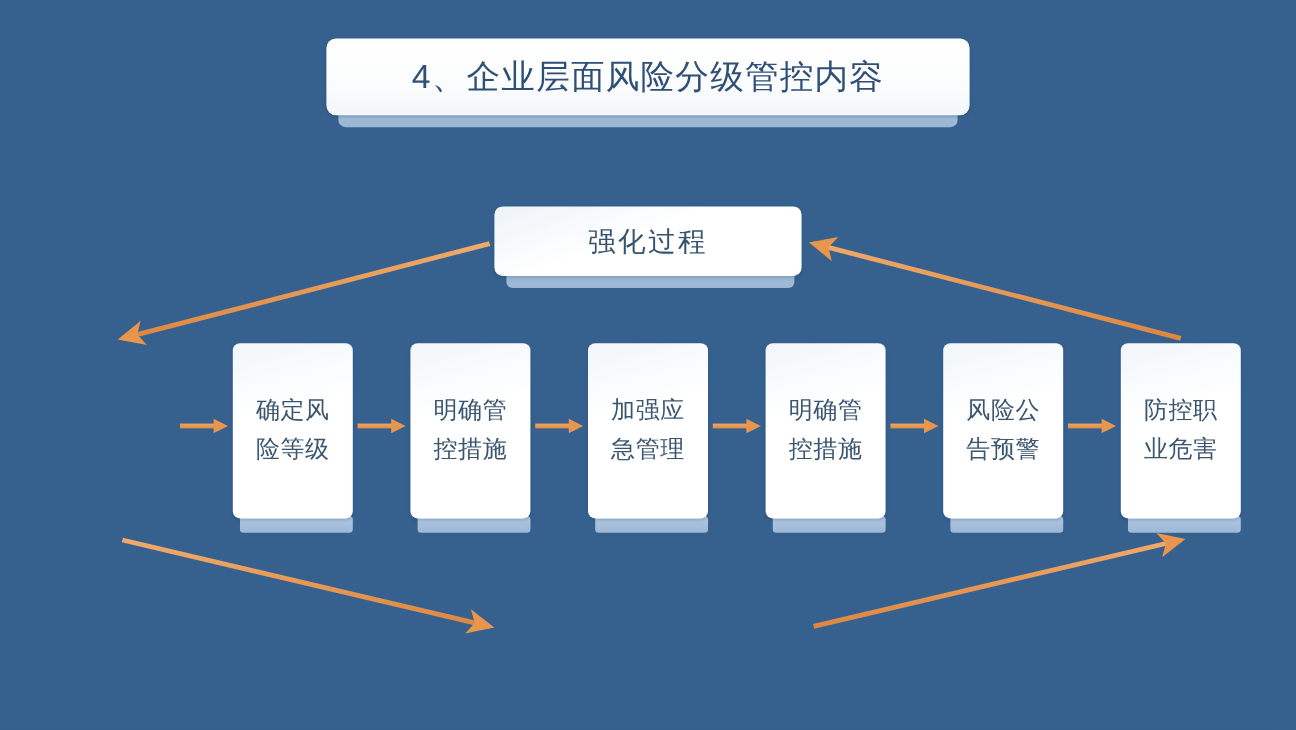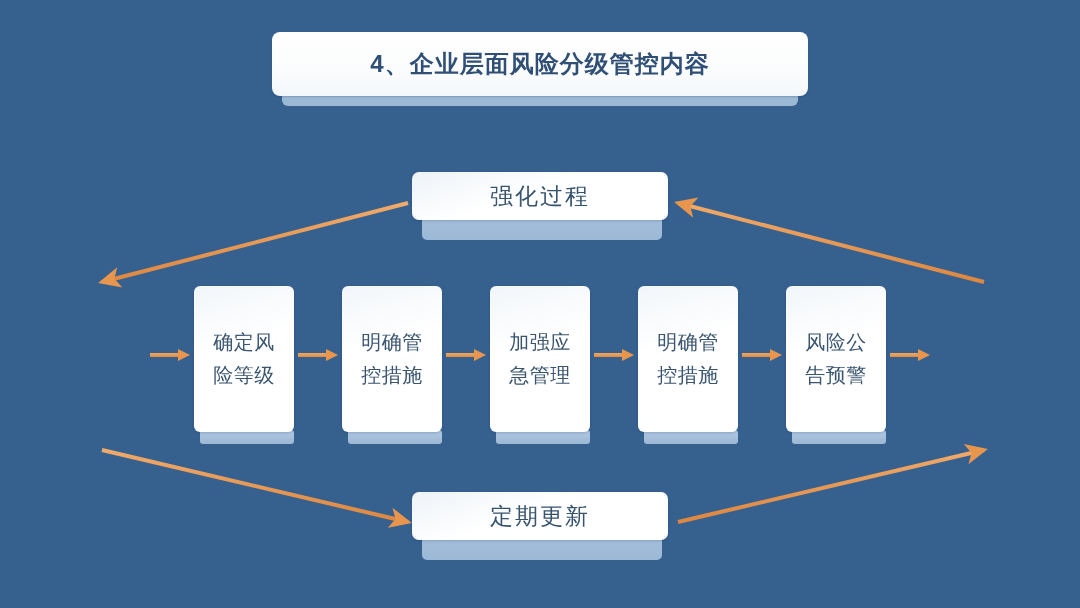--- a/index.html
+++ b/index.html
@@ -45,22 +45,22 @@
     width: 536px;
     height: 64px;
     background: linear-gradient(180deg, #ffffff 0%, #fbfcfd 60%, #f3f7fa 100%);
     border-radius: 8px;
     display: flex;
     align-items: center;
     justify-content: center;
     box-shadow: 0 1px 2px rgba(20,50,90,0.25);
   }
   .title-text {
-    font-size: 24px;
-    font-weight: bold;
+    font-size: 28px;
+    font-weight: normal;
     color: #2f4f76;
     letter-spacing: 1px;
     line-height: 1;
     white-space: nowrap;
   }
 
   
   .wide-wrap {
     position: absolute;
     width: 256px;
@@ -73,21 +73,21 @@
     width: 240px;
     height: 56px;
     background: linear-gradient(180deg, #b4cae2 0%, #9cb8d6 100%);
     border-radius: 5px;
   }
   .wide-box {
     position: absolute;
     left: 0;
     top: 0;
     width: 256px;
-    height: 48px;
+    height: 58px;
     background: linear-gradient(160deg, #eef3f8 0%, #ffffff 45%, #ffffff 100%);
     border-radius: 7px;
     display: flex;
     align-items: center;
     justify-content: center;
     box-shadow: 0 1px 3px rgba(20,50,90,0.22);
   }
   .wide-text {
     font-size: 23px;
     color: #37546f;
@@ -239,20 +239,26 @@
     </div>
   </div>
 
   <div class="step-wrap" style="left:786px;">
     <div class="step-shadow"></div>
     <div class="step-box">
       <span class="step-text">风险公告预警</span>
     </div>
   </div>
 
+  <div class="step-wrap" style="left:934px;">
+    <div class="step-shadow"></div>
+    <div class="step-box">
+      <span class="step-text">防控职业危害</span>
+    </div>
+  </div>
 
   <div class="h-arrow" style="left:150px;">
     <div class="shaft"></div>
     <div class="head"></div>
   </div>
   <div class="h-arrow" style="left:298px;">
     <div class="shaft"></div>
     <div class="head"></div>
   </div>
   <div class="h-arrow" style="left:446px;">
@@ -265,20 +271,14 @@
   </div>
   <div class="h-arrow" style="left:742px;">
     <div class="shaft"></div>
     <div class="head"></div>
   </div>
   <div class="h-arrow" style="left:890px;">
     <div class="shaft"></div>
     <div class="head"></div>
   </div>
 
-  <div class="wide-wrap" style="left:412px; top:492px;">
-    <div class="wide-shadow"></div>
-    <div class="wide-box">
-      <span class="wide-text">定期更新</span>
-    </div>
-  </div>
 
 </div>
 
 </body></html>

